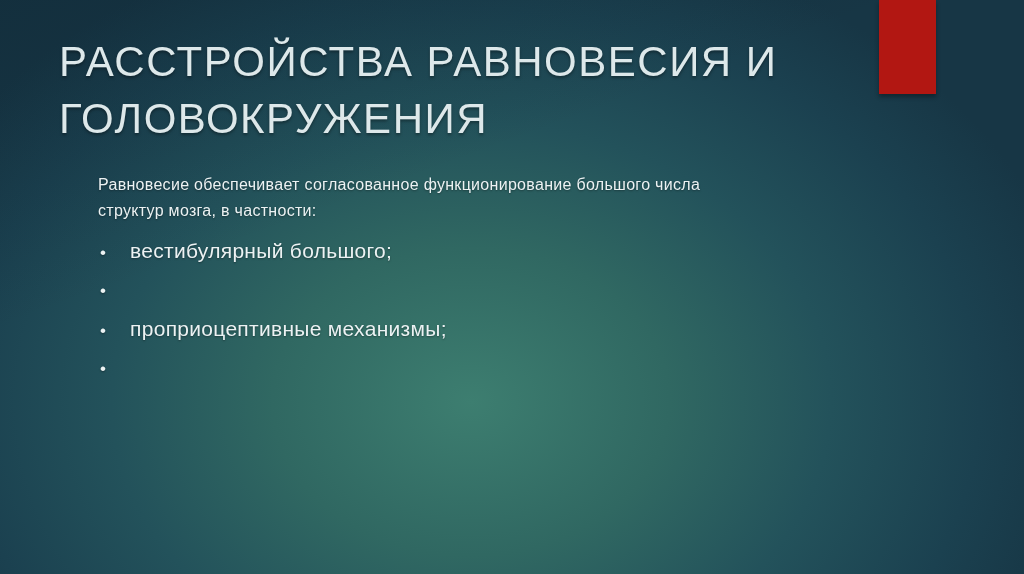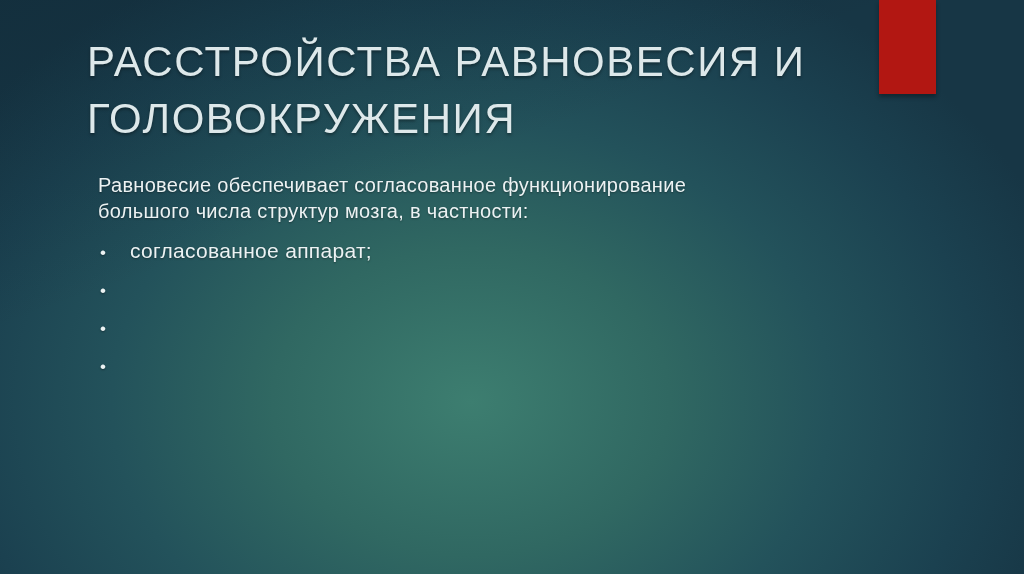--- a/index.html
+++ b/index.html
@@ -52,21 +52,21 @@
   }
   .content {
     position: absolute;
     left: 98px;
     top: 172px;
     width: 690px;
   }
   .intro-text {
     margin: 0;
     width: 660px;
-    font-size: 20px;
+    font-size: 16px;
     letter-spacing: 0.3px;
     line-height: 26px;
     text-shadow: 0 1px 2px rgba(0, 0, 0, 0.35);
   }
   .bullet-list {
     list-style: none;
     margin: 14px 0 0 0;
     padding: 0;
   }
   .bullet-list li {
@@ -84,36 +84,37 @@
     padding-left: 2px;
   }
 </style>
 </head>
 <body>
 
 <div class="slide">
 
   <div class="accent-bar" style="background: rgb(178, 23, 18);"></div>
 
-  <h1 class="slide-title" style="color: rgb(221, 232, 234); margin-left: 28px;">РАССТРОЙСТВА РАВНОВЕСИЯ И ГОЛОВОКРУЖЕНИЯ</h1>
+  <h1 class="slide-title" style="color: rgb(221, 232, 234);">РАССТРОЙСТВА РАВНОВЕСИЯ И ГОЛОВОКРУЖЕНИЯ</h1>
 
   <div class="content" style="color: rgb(236, 242, 243);">
 
     <p class="intro-text">Равновесие обеспечивает согласованное функционирование большого числа структур мозга, в частности:</p>
 
     <ul class="bullet-list">
       <li>
         <span class="bullet-dot">•</span>
-        <span>согласованное аппарат;</span>
+        <span>вестибулярный большого;</span>
       </li>
       <li>
         <span class="bullet-dot">•</span>
       </li>
       <li>
         <span class="bullet-dot">•</span>
+        <span>проприоцептивные механизмы;</span>
       </li>
       <li>
         <span class="bullet-dot">•</span>
       </li>
     </ul>
 
   </div>
 </div>
 
 </body></html>

